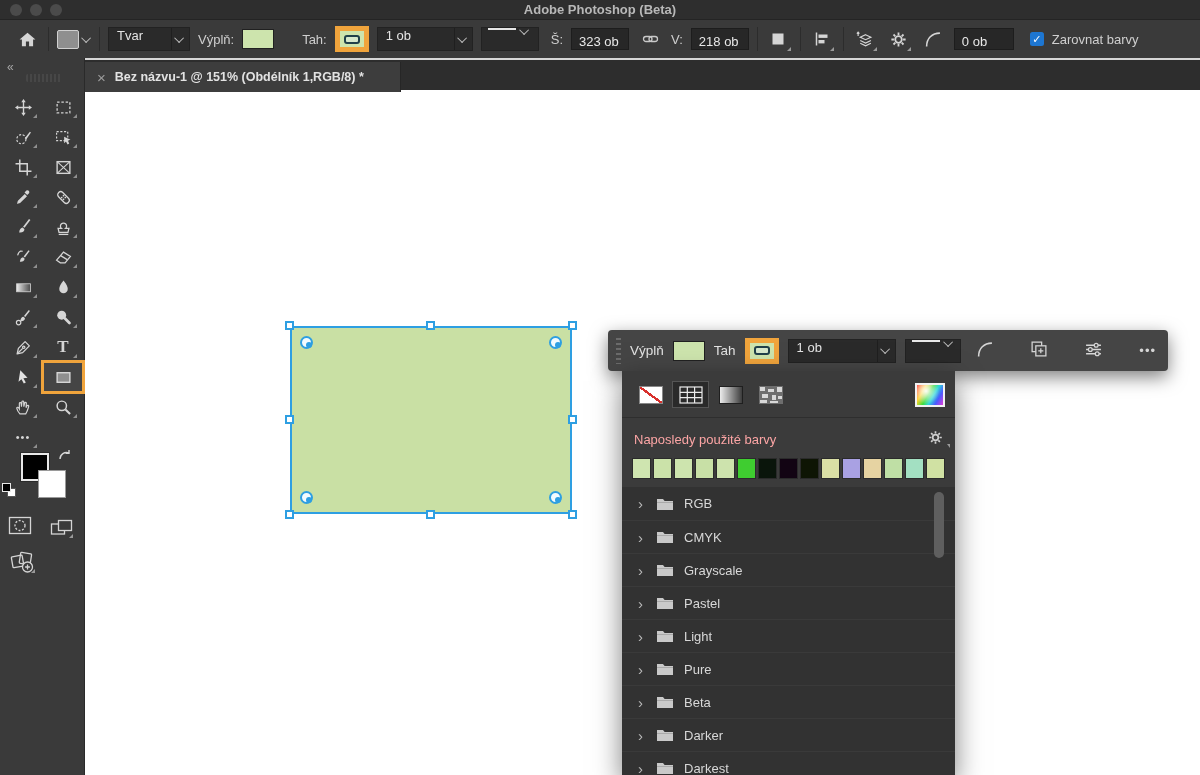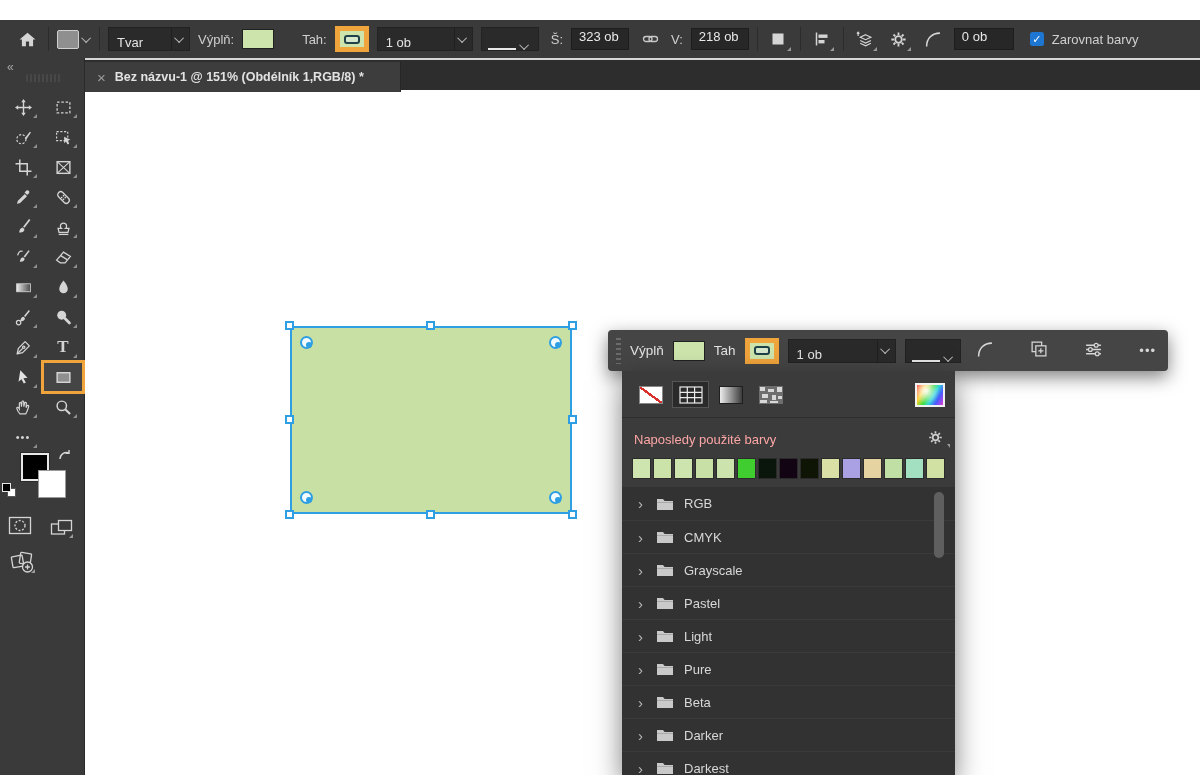--- a/index.html
+++ b/index.html
@@ -19,28 +19,28 @@
   
   .optionsbar { position:absolute; left:0; top:20px; width:1200px; height:38px;
                 background:#3a3a3a; display:flex; align-items:center; gap:8px;
                 color:#cfcfcf; font-size:13px; }
   .ob-sep { width:1px; height:24px; background:#2c2c2c; }
   .icon-btn { display:flex; align-items:center; justify-content:center;
               width:26px; height:26px; position:relative; }
   .mini-arrow::after { content:""; position:absolute; right:1px; bottom:1px;
               border-left:4px solid transparent; border-bottom:4px solid #9a9a9a; }
   .combo { background:#2a2a2a; border:1px solid #222; height:24px;
-           display:flex; align-items:flex-end; color:#e4e4e4; font-size:13px; }
+           display:flex; align-items:flex-start; color:#e4e4e4; font-size:13px; }
   .combo .val { padding:0 8px; flex:1; }
   .combo .chev-box { width:18px; height:100%; border-left:1px solid #1f1f1f;
            display:flex; align-items:center; justify-content:center; }
   .chev { width:7px; height:7px; border-left:1.5px solid #bdbdbd;
           border-bottom:1.5px solid #bdbdbd; transform:rotate(-45deg) translateY(-2px); }
   .field { background:#272727; border:1px solid #1d1d1d; height:22px;
-           color:#e8e8e8; font-size:13px; display:flex; align-items:flex-start;
+           color:#e8e8e8; font-size:13px; display:flex; align-items:flex-end;
            padding:0 7px; }
   .swatch-btn { width:32px; height:20px; border:1px solid #202020; }
   .stroke-btn { width:34px; height:26px; padding:4px; display:flex;
                 align-items:center; justify-content:center; }
   .stroke-btn.hl { background:#f0a43c; }
   .stroke-preview { width:24px; height:16px; display:flex; align-items:center;
                 justify-content:center; }
   .stroke-ring { width:16px; height:9px; border:2.5px solid #20404a;
                 border-radius:3px; background:#d6e8cc; }
   .checkbox { width:14px; height:14px; background:#1d76d2; border-radius:2.5px;
@@ -140,20 +140,28 @@
   .g-chev { color:#b9b9b9; font-size:15px; width:8px; }
   .g-label { color:#d8d8d8; font-size:13px; }
   .vscroll { position:absolute; right:11px; top:5px; width:10px; height:66px;
              border-radius:5px; background:#5f5f5f; }
 </style>
 </head>
 <body>
 
 <div class="app">
 
+  <div class="titlebar">
+    <div class="lights">
+      <div class="light"></div>
+      <div class="light"></div>
+      <div class="light"></div>
+    </div>
+    <div class="win-title">Adobe Photoshop (Beta)</div>
+  </div>
 
   <div class="optionsbar">
     <div class="icon-btn" style="margin-left:14px">
       <svg width="19" height="17" viewBox="0 0 18 16">
           <path d="M1.5 8L9 1.5 16.5 8h-2.2v6.5h-3.8V10H7.5v4.5H3.7V8z" fill="#d5d5d5"></path>
         </svg>
     </div>
     <div class="ob-sep"></div>
     <div style="display:flex;align-items:center;gap:5px">
       <div style="width:22px;height:19px;background:#8f8f8f;border:1.5px solid #d0d0d0;border-radius:2px"></div>

